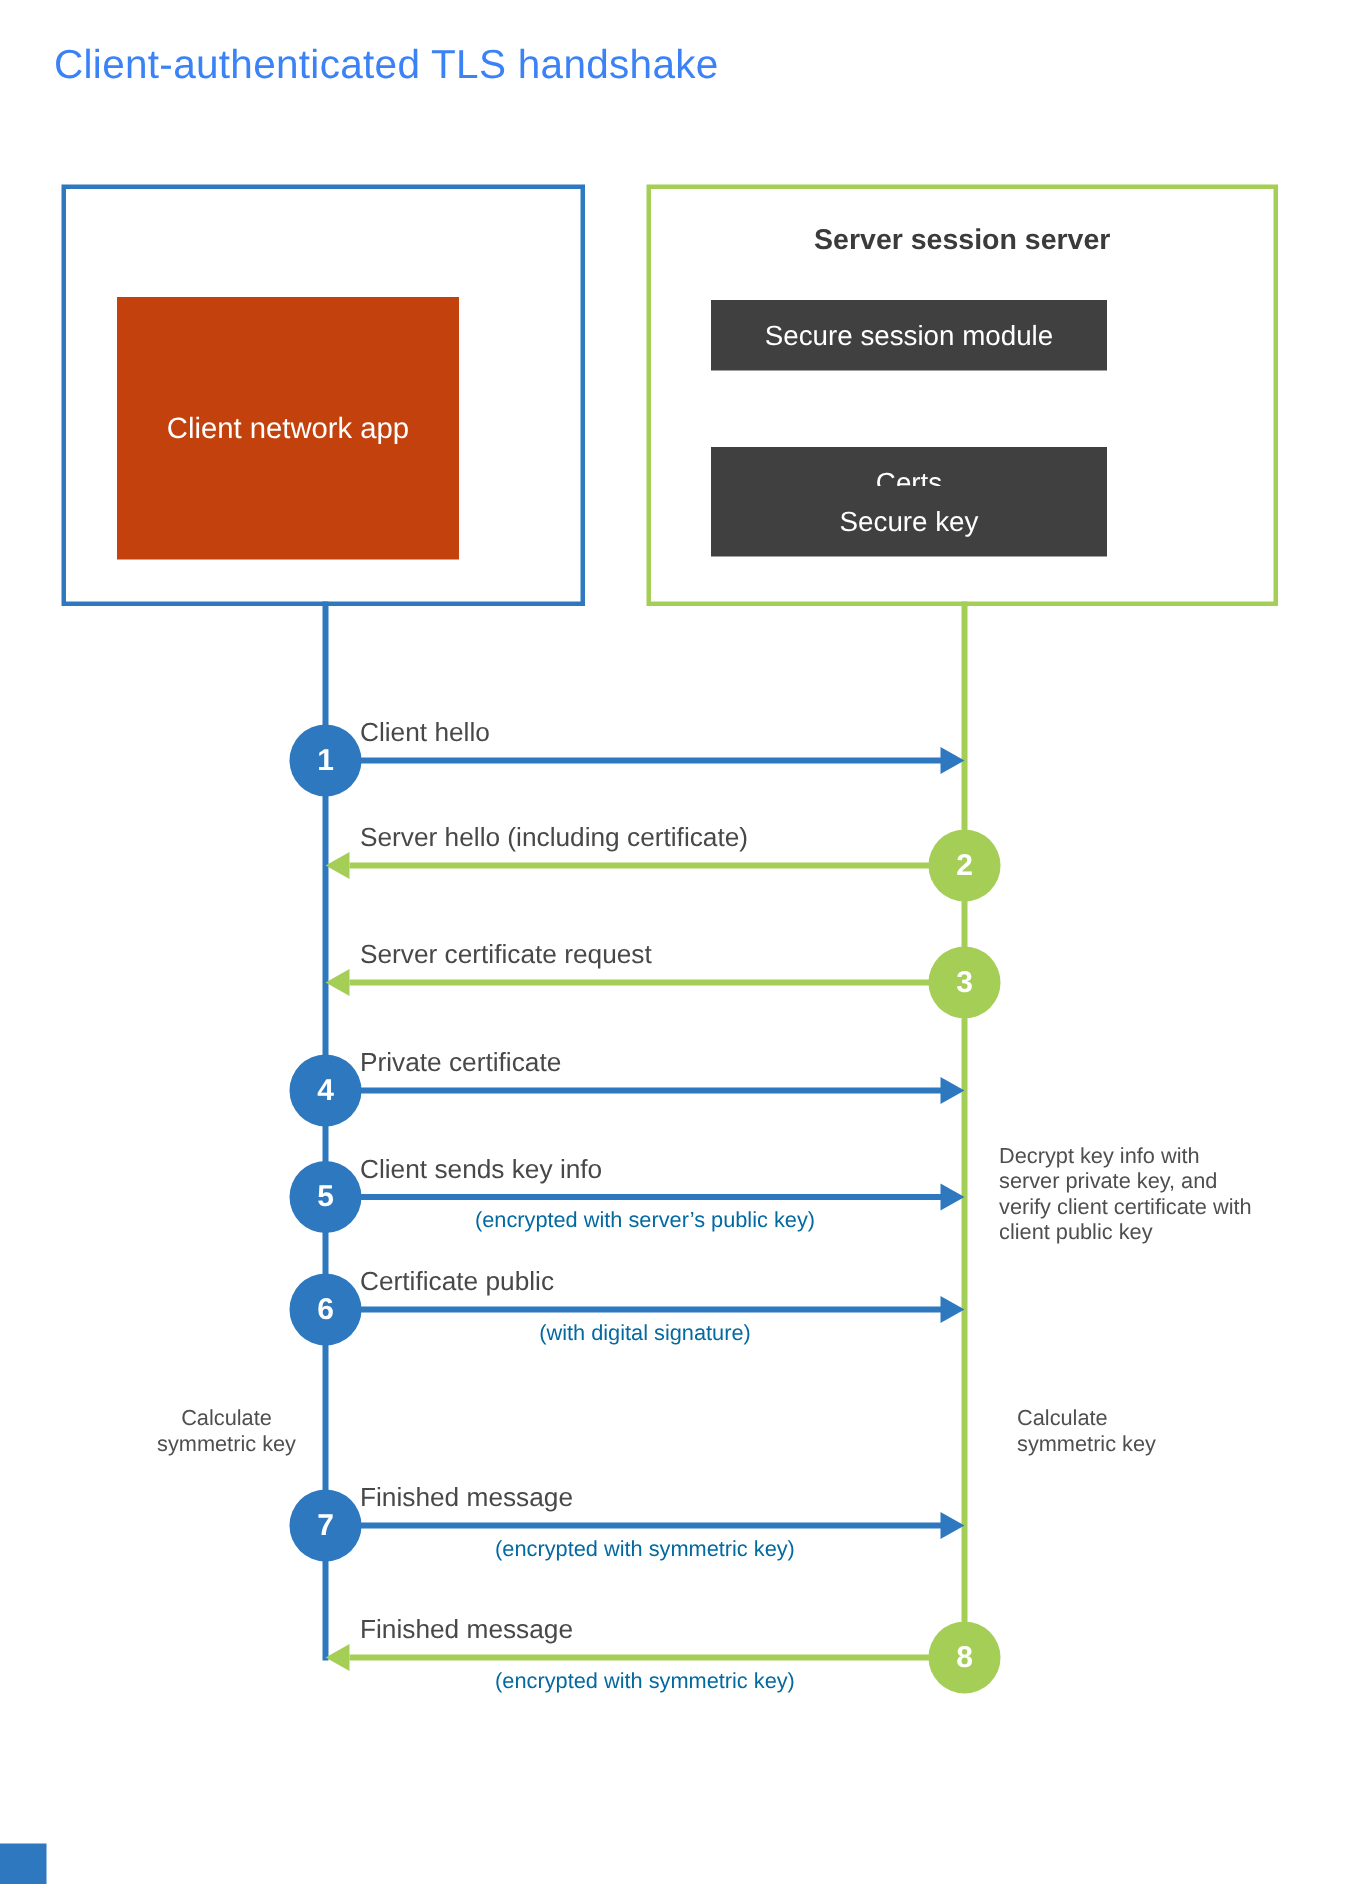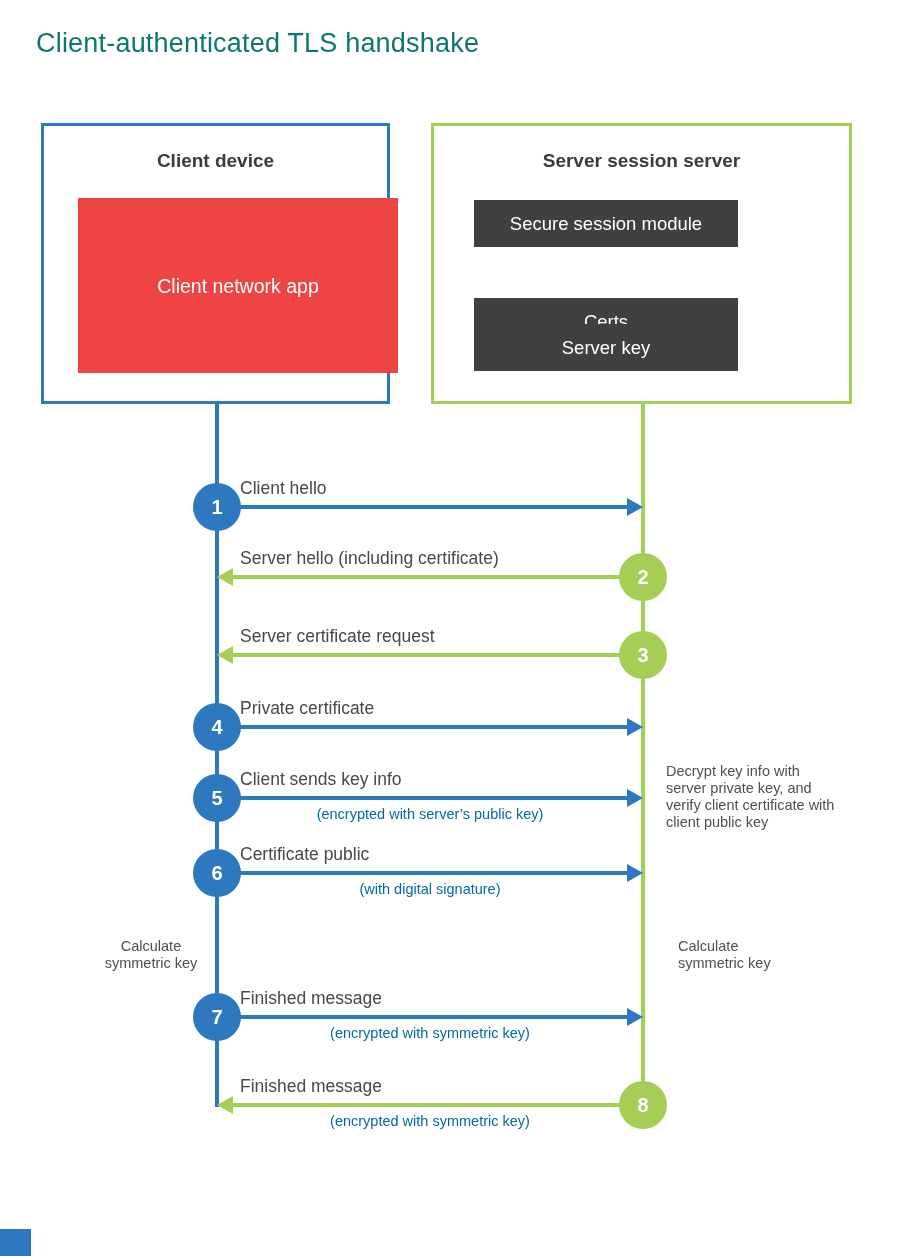--- a/index.html
+++ b/index.html
@@ -5,34 +5,34 @@
   html,body { margin:0; padding:0; background:#ffffff; }
   #canvas {
     position:relative; width:900px; height:1256px; background:#ffffff;
     font-family:"Liberation Sans","DejaVu Sans",sans-serif; overflow:hidden;
   }
   .abs { position:absolute; }
 
   
   #title {
     position:absolute; left:36px; top:28px;
-    font-size:27px; font-weight:300; color:#0f766e; letter-spacing:0.2px;
+    font-size:27px; font-weight:300; color:#3b82f6; letter-spacing:0.2px;
   }
 
   
   .actor-box { position:absolute; background:#ffffff; }
   #client-box { left:41px; top:123px; width:343px; height:275px; border:3px solid #2d78be; }
   #server-box { left:431px; top:123px; width:415px; height:275px; border:3px solid #a5ce56; }
   .actor-heading {
     position:absolute; left:0; right:0; top:24px; text-align:center;
     font-size:19px; font-weight:bold; color:#3b3b3b;
   }
   #app-box {
-    position:absolute; left:34px; top:72px; width:320px; height:175px;
-    background:#ef4444; display:flex; align-items:center; justify-content:center;
+    position:absolute; left:34px; top:72px; width:228px; height:175px;
+    background:#c2410c; display:flex; align-items:center; justify-content:center;
   }
   #app-box .app-label {
     width:170px; text-align:center; color:#ffffff; font-size:19.5px; line-height:26px;
   }
   .server-bar {
     position:absolute; left:40px; width:264px; height:47px; background:#404040;
     display:flex; align-items:center; justify-content:center;
     color:#ffffff; font-size:18.5px;
   }
   #bar-0 { top:74px; } #bar-1 { top:136px;margin-top:36px; } #bar-2 { top:198px; }
@@ -78,31 +78,30 @@
   #brand-mark { left:0; top:1229px; width:31px; height:27px; background:#2d78be; }
 </style>
 </head>
 <body>
 
 <div id="canvas">
 
   <div id="title">Client-authenticated TLS handshake</div>
 
   <div id="client-box" class="actor-box">
-    <div class="actor-heading">Client device</div>
     <div id="app-box">
       <div class="app-label">Client network app</div>
     </div>
   </div>
 
   <div id="server-box" class="actor-box">
     <div class="actor-heading">Server session server</div>
     <div id="bar-0" class="server-bar">Secure session module</div>
     <div id="bar-1" class="server-bar">Certs</div>
-    <div id="bar-2" class="server-bar">Server key</div>
+    <div id="bar-2" class="server-bar">Secure key</div>
   </div>
 
   <div id="client-lifeline" class="vline"></div>
   <div id="server-lifeline" class="vline"></div>
 
   <div>
     <div class="msg-label" style="top:478px">Client hello</div>
     <div class="hline blue" style="left:217px;top:505px;width:412px"></div>
     <div class="head right blue" style="left:627px;top:498px"></div>
     <div class="circle blue" style="left:193px;top:483px">

